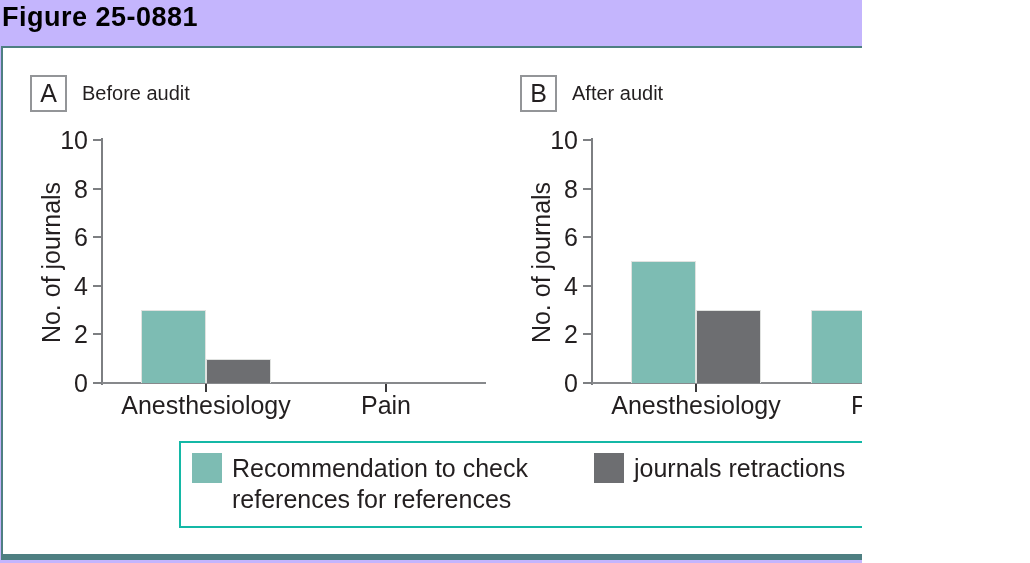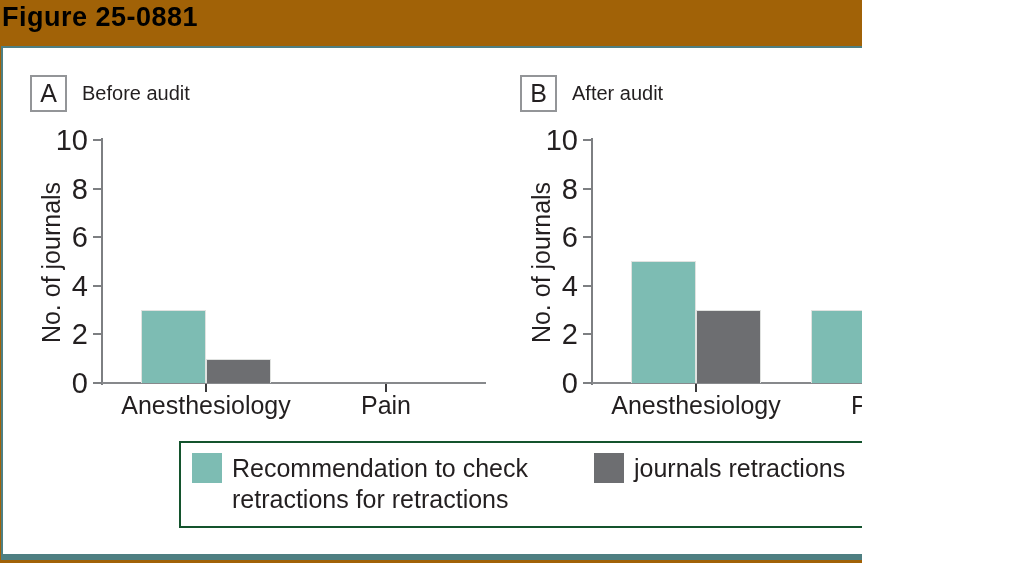--- a/index.html
+++ b/index.html
@@ -5,21 +5,21 @@
   * { margin: 0; padding: 0; box-sizing: border-box; }
   html, body { background: #ffffff; }
   body {
     font-family: "Liberation Sans", "DejaVu Sans", sans-serif;
     color: #231f20;
   }
   .page {
     position: relative;
     width: 862px;
     height: 563px;
-    background: #a16207;
+    background: #c4b5fd;
     overflow: hidden;
   }
   .figure-title {
     position: absolute;
     left: 2px;
     top: 2px;
     font-size: 27px;
     font-weight: bold;
     color: #000000;
     letter-spacing: 0.5px;
@@ -89,21 +89,21 @@
     width: 9px;
     height: 2px;
     left: 93px;
     background: #7d7f82;
   }
   .chart .y-tick-label {
     position: absolute;
     left: 30px;
     width: 58px;
     text-align: right;
-    font-size: 29px;
+    font-size: 25px;
     line-height: 28px;
     color: #231f20;
   }
   .chart .y-axis-title {
     position: absolute;
     left: -70px;
     top: 123px;
     width: 243px;
     text-align: center;
     font-size: 25px;
@@ -131,21 +131,21 @@
     font-size: 25px;
     color: #231f20;
     white-space: nowrap;
   }
   .legend {
     position: absolute;
     left: 179px;
     top: 441px;
     width: 704px;
     height: 87px;
-    border: 2px solid #14532d;
+    border: 2px solid #14b8a6;
     background: #ffffff;
     display: flex;
     align-items: flex-start;
     padding: 10px 20px 0 11px;
     gap: 66px;
   }
   .legend-item {
     display: flex;
     align-items: flex-start;
     gap: 10px;
@@ -233,21 +233,21 @@
       <div class="bar" style="left: 386px; top: 185px; width: 65px; height: 73px; background-color: rgb(109, 110, 113);"></div>
       <div class="x-tick" style="left: 385px;"></div>
       <div class="x-cat-label" style="left: 276px;">Pain</div>
     </div>
 
   <div class="legend">
     <div class="legend-item">
       <span class="legend-swatch" style="background-color: rgb(125, 188, 179);"></span>
       <span class="legend-lines">
         <span>Recommendation to check</span>
-        <span>retractions for retractions</span>
+        <span>references for references</span>
       </span>
     </div>
     <div class="legend-item">
       <span class="legend-swatch" style="background-color: rgb(109, 110, 113);"></span>
       <span class="legend-lines">
         <span>journals retractions</span>
       </span>
     </div>
   </div>
 

